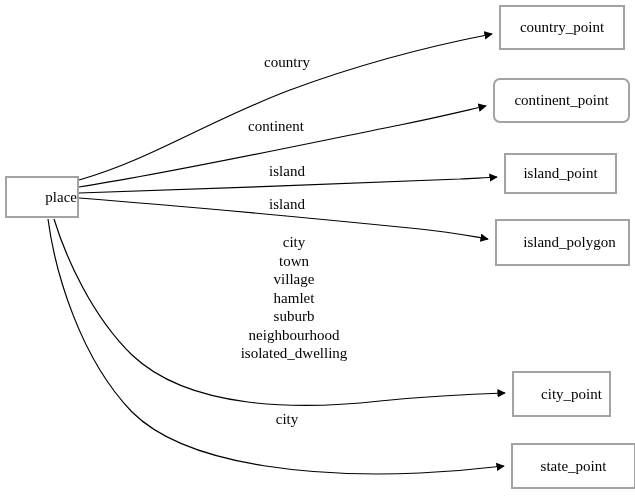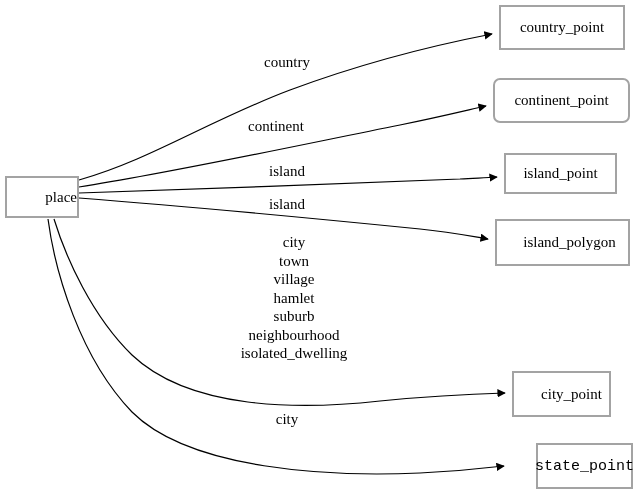--- a/index.html
+++ b/index.html
@@ -91,21 +91,21 @@
   </div>
 
   <div class="node-box" style="left:495px; top:219px; width:135px; height:47px;padding-left:14px;">
     <span>island_polygon</span>
   </div>
 
   <div class="node-box" style="left:512px; top:371px; width:99px; height:46px;padding-left:20px;">
     <span>city_point</span>
   </div>
 
-  <div class="node-box" style="left:536px; top:443px; width:97px; height:46px;font-family:Liberation Mono, monospace;">
+  <div class="node-box" style="left:511px; top:443px; width:125px; height:46px;">
     <span>state_point</span>
   </div>
 
   <div class="edge-label" style="left:287px; top:54px;">country</div>
 
   <div class="edge-label" style="left:276px; top:118px;">continent</div>
 
   <div class="edge-label" style="left:287px; top:163px;">island</div>
 
   <div class="edge-label" style="left:287px; top:196px;">island</div>

